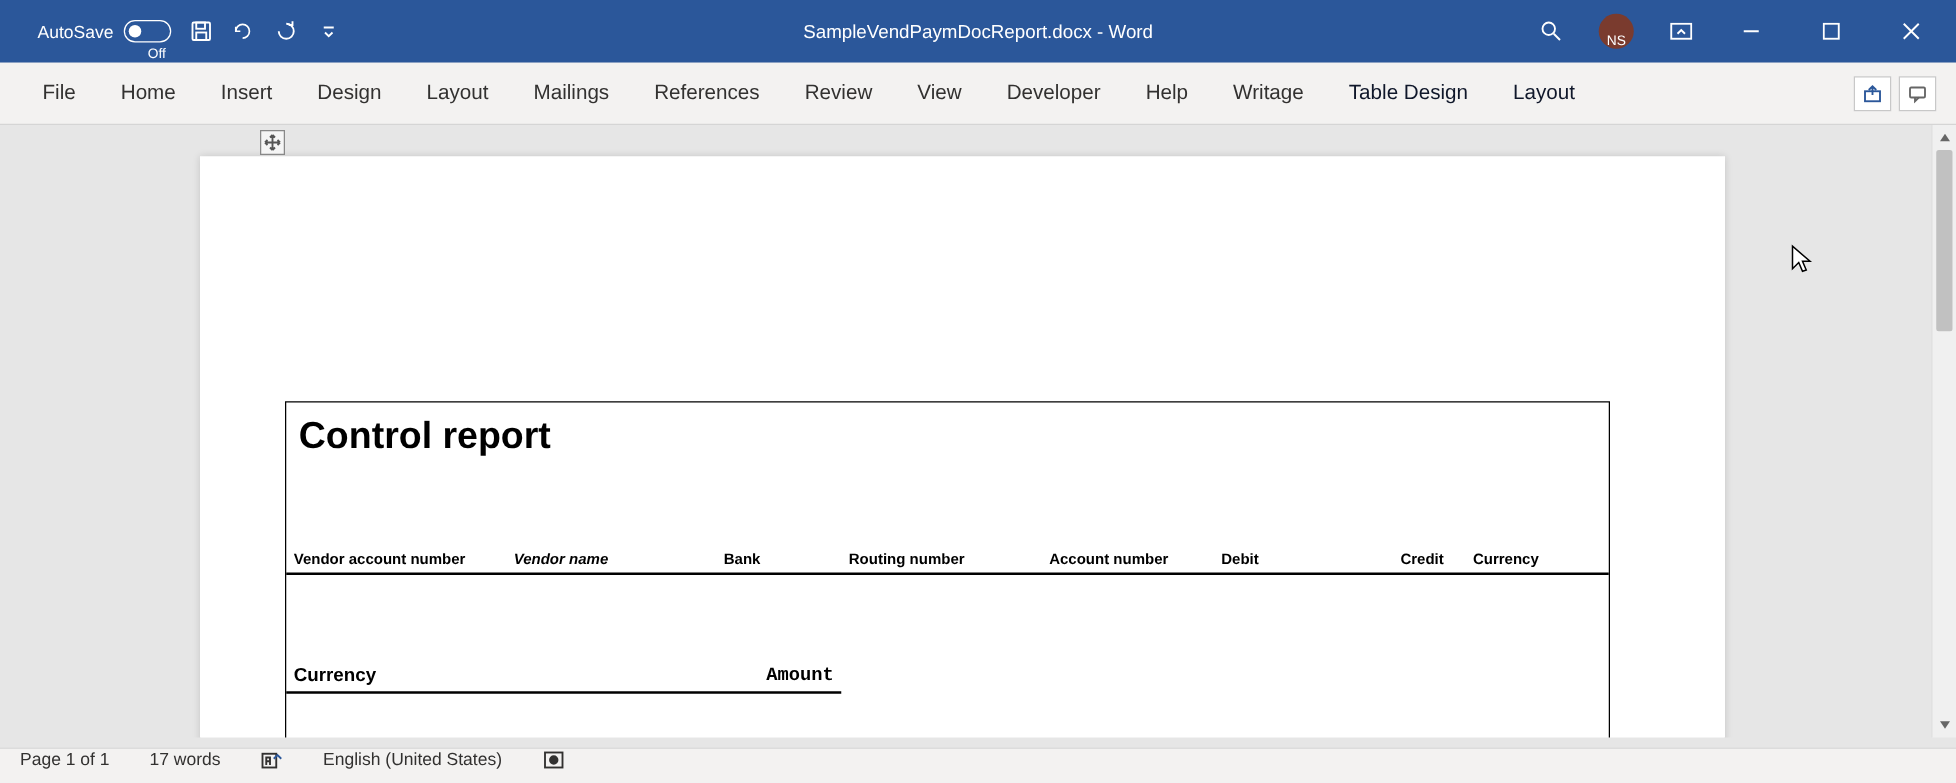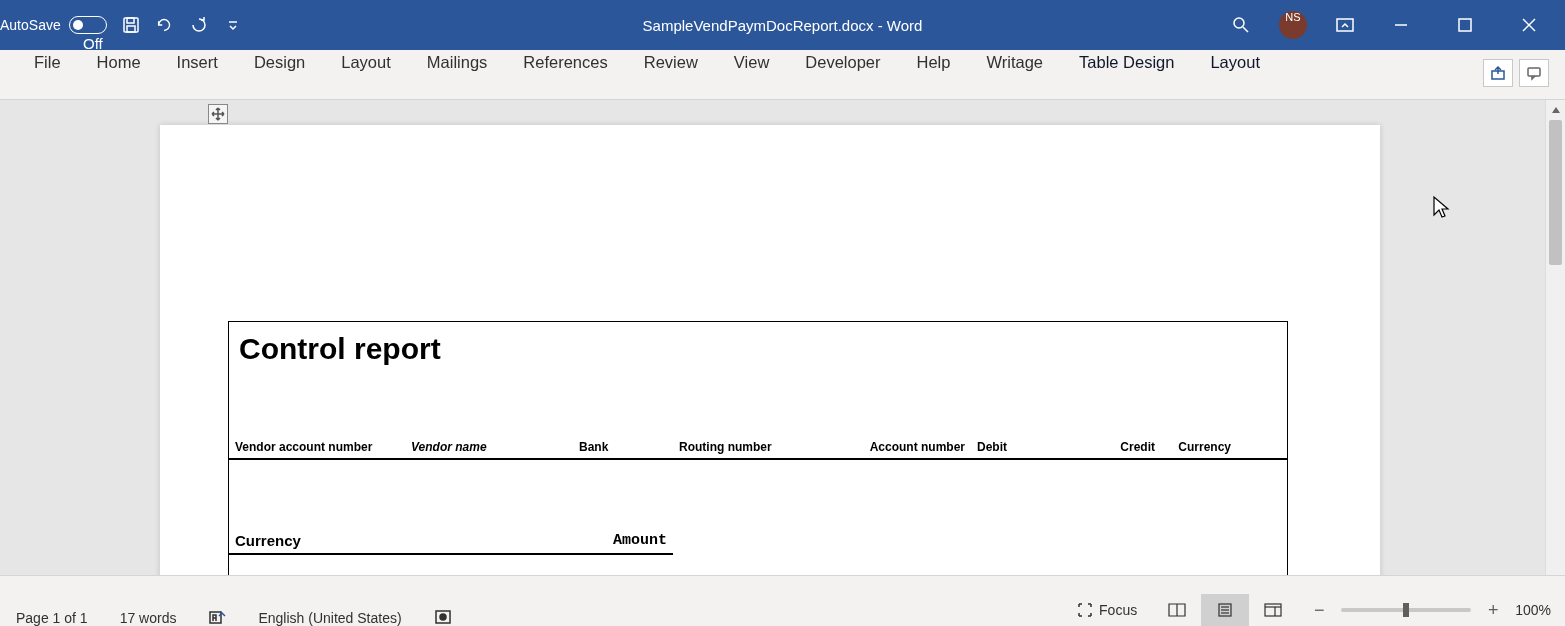--- a/index.html
+++ b/index.html
@@ -12,41 +12,41 @@
   position: relative;
 }
 .titlebar {
   height: 50px;
   background: #2b579a;
   display: flex;
   align-items: center;
   color: #fff;
   position: relative;
 }
-.tb-left { display: flex; align-items: center; gap: 14px; }
+.tb-left { display: flex; align-items: center; gap: 14px; padding-left: 30px; }
 .autosave { display: flex; align-items: center; gap: 8px; font-size: 14px; }
 .toggle {
   width: 38px; height: 18px; border: 1.5px solid #fff; border-radius: 10px;
   display: flex; align-items: center; justify-content: space-between;
   padding: 0 3px; font-size: 9px;
 }
 .toggle-dot { width: 10px; height: 10px; background: #fff; border-radius: 50%; }
-.toggle-label { font-size: 15px; margin-top: 36px; }
+.toggle-label { font-size: 11px; margin-top: 36px; }
 .tb-icon { width: 20px; height: 20px; display: flex; align-items: center; justify-content: center; cursor: pointer; }
 .tb-icon svg { stroke: #fff; fill: none; stroke-width: 1.5; }
 .tb-center { position: absolute; left: 50%; transform: translateX(-50%); font-size: 15px; white-space: nowrap; }
 .tb-right { margin-left: auto; display: flex; align-items: center; gap: 28px; padding-right: 18px; }
 .user-badge {
   width: 28px; height: 28px; background: #7a3b2e; border-radius: 50%;
-  display: flex; align-items: flex-start; justify-content: center; font-size: 11px; color: #fff;
+  display: flex; align-items: flex-end; justify-content: center; font-size: 11px; color: #fff;
 }
 .win-btn { width: 36px; height: 36px; display: flex; align-items: center; justify-content: center; cursor: pointer; }
 .ribbon {
   height: 50px; background: #f3f2f1; border-bottom: 1px solid #d5d5d5;
-  display: flex; align-items: flex-end; padding: 12px 16px;
+  display: flex; align-items: center; padding: 12px 16px;
 }
 .ribbon-tabs { display: flex; align-items: center; gap: 0; }
 .ribbon-tab { padding: 0 18px; font-size: 16.5px; color: #323130; cursor: pointer; height: 50px; display: flex; align-items: center; }
 .ribbon-tab.contextual { color: #0f172a; }
 .ribbon-right { margin-left: auto; display: flex; gap: 6px; }
 .ribbon-btn {
   width: 30px; height: 28px; border: 1px solid #c8c8c8; background: #fff;
   display: flex; align-items: center; justify-content: center; cursor: pointer;
 }
 .doc-area {
@@ -71,44 +71,44 @@
 .tbl-spacer { height: 70px; }
 .header-row1 {
   display: flex; font-weight: bold; font-size: 12px;
   border-bottom: 2px solid #000;
 }
 .hcell { padding: 2px 6px 4px 6px; }
 .c1 { width: 176px; }
 .c2 { width: 168px; font-style: italic; }
 .c3 { width: 100px; }
 .c4 { width: 130px; }
-.c5 { width: 168px; text-align: right; }
+.c5 { width: 168px; text-align: center; }
 .c6 { width: 94px; }
 .c7 { width: 96px; text-align: right; }
 .c8 { width: 100px; text-align: right; padding-right: 30px; }
 .tbl-spacer2 { height: 70px; }
 .header-row2 {
   display: flex; font-weight: bold; font-size: 15px;
   border-bottom: 2px solid #000; width: 444px;
 }
 .d1 { width: 360px; padding: 2px 6px 4px 6px; }
 .d2 { width: 84px; padding: 2px 6px 4px 6px; text-align: right; font-family: Liberation Mono, monospace; }
 .tbl-spacer3 { height: 70px; }
 .scrollbar-v {
   position: absolute; right: 0; top: 100px; width: 20px; bottom: 36px;
   background: #f0f0f0; border-left: 1px solid #ddd;
 }
 .sb-arrow { width: 20px; height: 20px; display: flex; align-items: center; justify-content: center; cursor: pointer; }
 .sb-track { position: absolute; top: 20px; bottom: 20px; left: 0; right: 0; }
 .sb-thumb { position: absolute; left: 3px; right: 3px; top: 0; height: 145px; background: #c1c1c1; border-radius: 2px; }
 .sb-arrow.bottom { position: absolute; bottom: 0; }
 .statusbar {
-  position: absolute; left: 0; right: 0; bottom: 0; height: 51px;
+  position: absolute; left: 0; right: 0; bottom: 0; height: 28px;
   background: #f3f2f1; border-top: 1px solid #d5d5d5;
-  display: flex; align-items: flex-end; font-size: 14px; color: #323130;
+  display: flex; align-items: flex-start; font-size: 14px; color: #323130;
 }
 .sb-item { padding: 0 16px; display: flex; align-items: center; gap: 6px; }
 .sb-right { margin-left: auto; display: flex; align-items: center; margin-top: 32px; }
 .view-btn { width: 48px; height: 32px; display: flex; align-items: center; justify-content: center; cursor: pointer; }
 .view-btn.active { background: #d0d0d0; }
 .zoom { display: flex; align-items: center; gap: 14px; padding: 0 14px; }
 .zoom-track { width: 130px; height: 4px; background: #c8c8c8; border-radius: 2px; position: relative; }
 .zoom-handle { position: absolute; left: 62px; top: -5px; width: 6px; height: 14px; background: #605e5c; }
 .zoom-btn { font-size: 18px; cursor: pointer; width: 16px; text-align: center; color: #605e5c; }
 .cursor-pointer {

